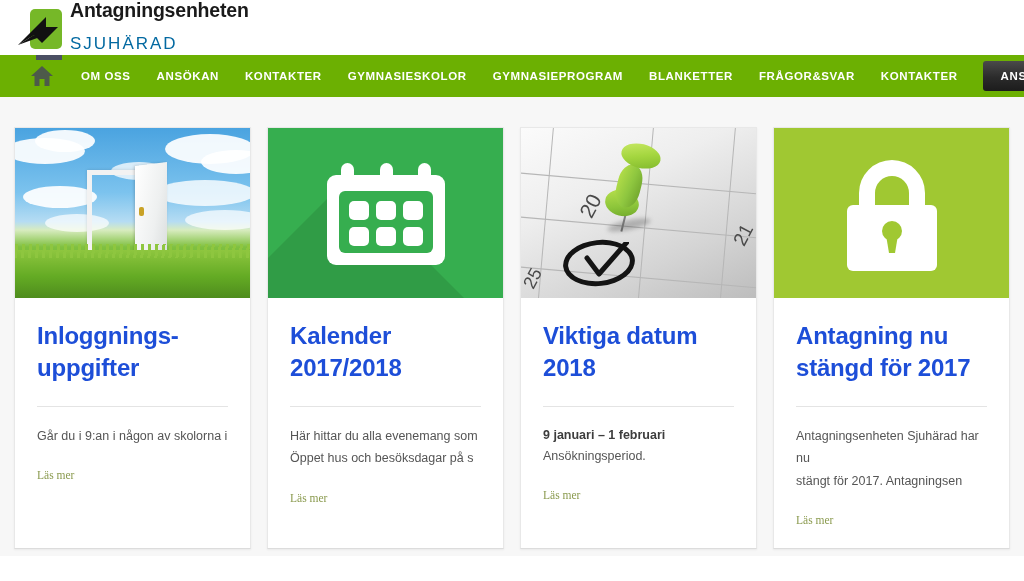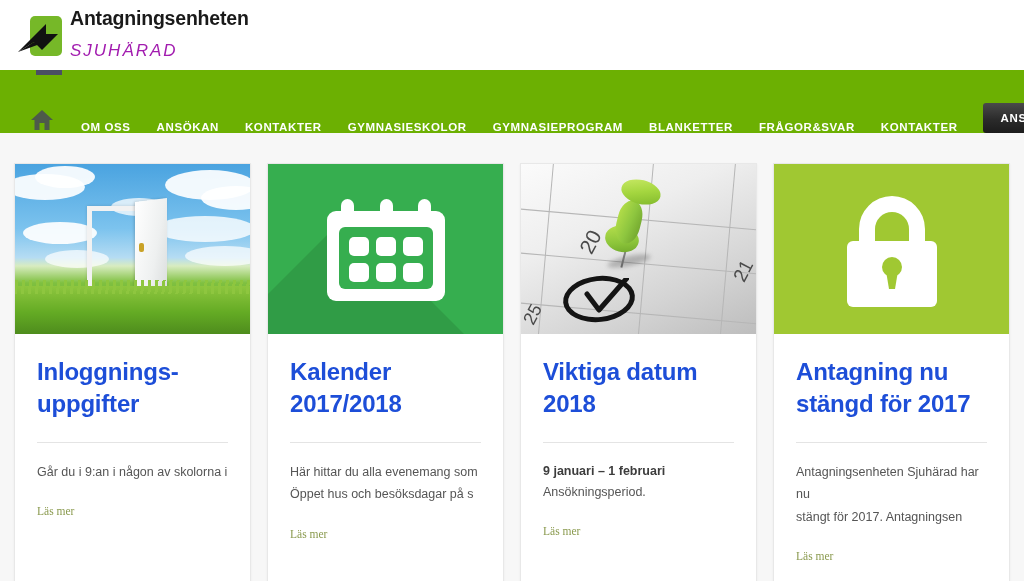--- a/index.html
+++ b/index.html
@@ -5,21 +5,21 @@
   * { box-sizing: border-box; margin: 0; padding: 0; }
   html, body {
     width: 1024px; height: 581px;
     background: #ffffff;
     font-family: "Liberation Sans", sans-serif;
     overflow: hidden;
   }
 
   
   .header {
-    height: 70px;
+    height: 55px;
     background: #ffffff;
     display: flex;
     align-items: center;
     padding-left: 16px;
     position: relative;
   }
   .logo-block {
     display: flex;
     align-items: center;
     gap: 8px;
@@ -40,33 +40,32 @@
   .logo-text { line-height: 1; padding-bottom: 2px; }
   .logo-title {
     font-size: 19.5px;
     font-weight: bold;
     color: #1a1a1a;
     letter-spacing: -0.2px;
     display: block;
   }
   .logo-sub {
     font-size: 17px;
-    color: #a21caf;
+    color: #0369a1;
     letter-spacing: 2.0px;
     display: block;
     margin-top: 14px;
-    font-style: italic;
   }
 
   
   .nav {
-    height: 63px;
+    height: 42px;
     background: #6cb002;
     display: flex;
-    align-items: flex-end;
+    align-items: center;
     padding-left: 30px;
     position: relative;
   }
   .nav-active-indicator {
     position: absolute;
     left: 36px; top: 0;
     width: 26px; height: 5px;
     background: #4a4f63;
   }
   .nav-home {

